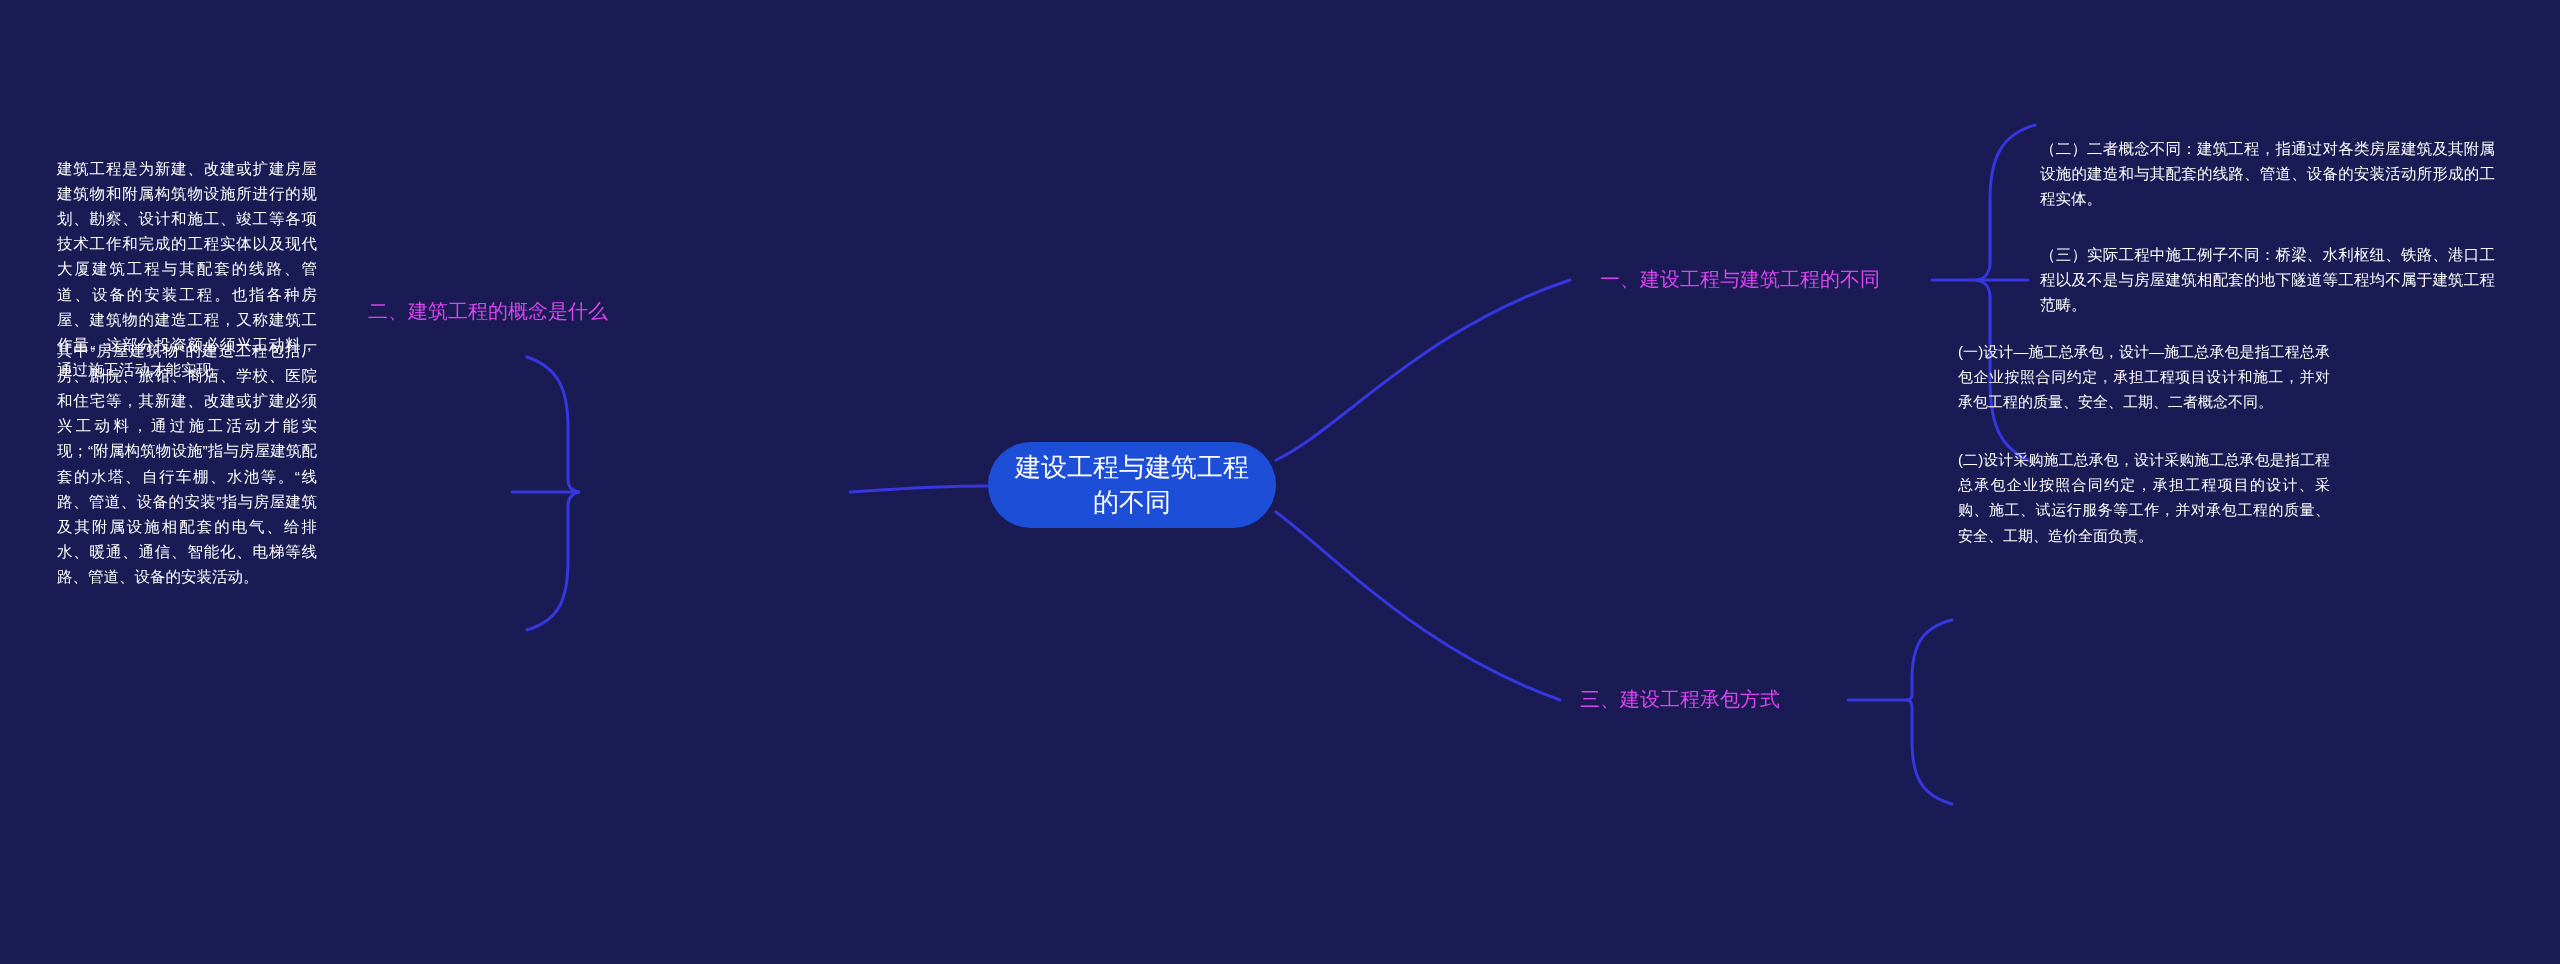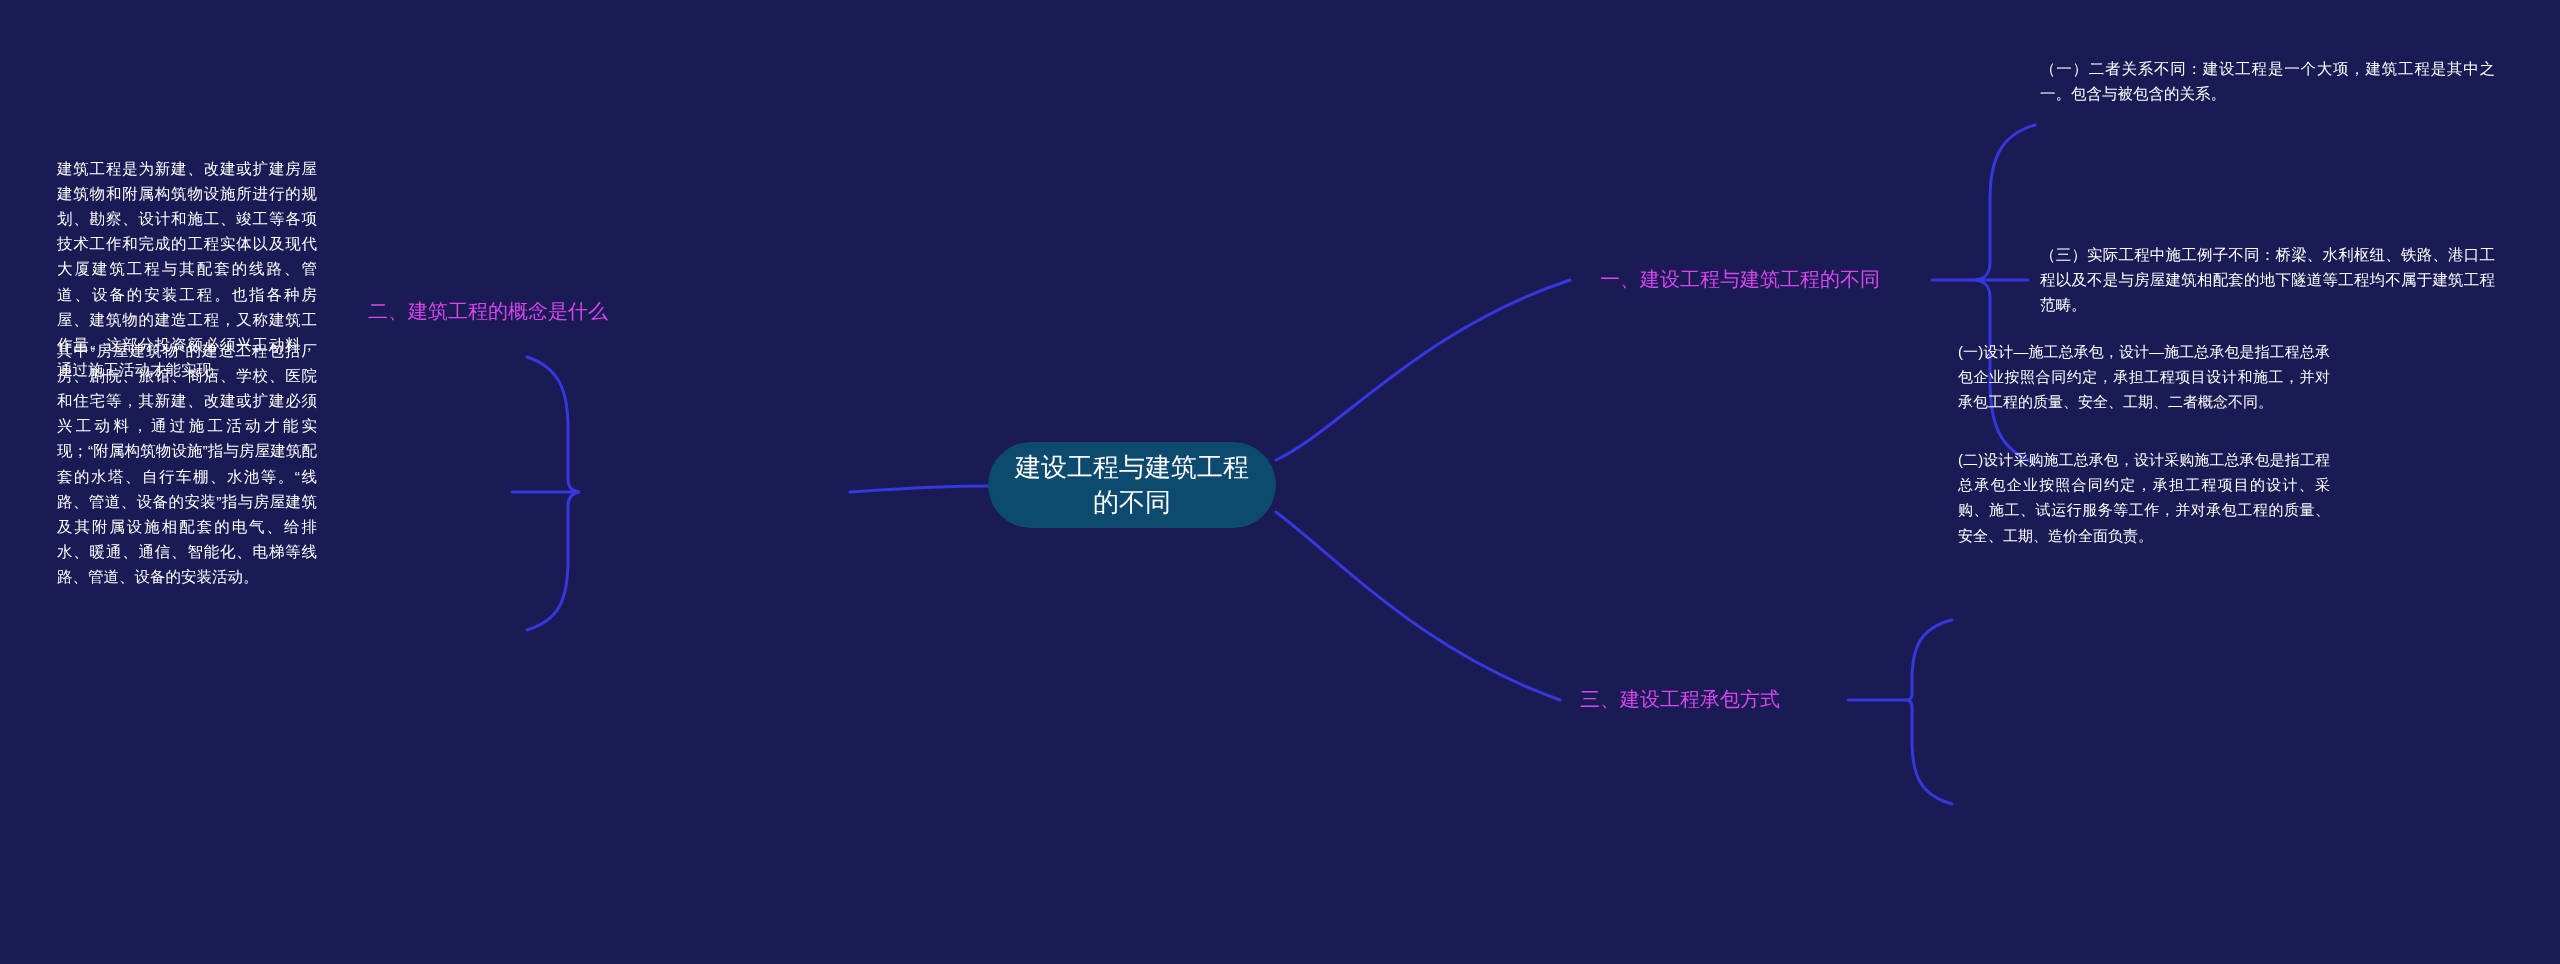--- a/index.html
+++ b/index.html
@@ -11,21 +11,21 @@
     position:relative;
   }
   #canvas{position:absolute;inset:0;width:2560px;height:964px;}
   svg.links{position:absolute;left:0;top:0;width:2560px;height:964px;pointer-events:none;}
 
   
   #root-node{
     position:absolute;
     left:988px;top:442px;
     width:288px;height:86px;
-    background:#0c4a6e;
+    background:#1d4ed8;
     border-radius:43px;
     display:flex;align-items:center;justify-content:center;
     text-align:center;
     box-sizing:border-box;
     padding:0 22px;
   }
   #root-node .label{
     color:#ffffff;
     font-size:26px;
     line-height:1.35;
@@ -78,22 +78,22 @@
       <path d="M527 357 C560 368 568 392 568 428 L568 478 C568 488 572 491 580 492 C572 493 568 497 568 506 L568 560 C568 598 560 620 527 630" stroke-width="3"></path>
     </g>
   </svg>
 
   <div id="root-node">
     <span class="label">建设工程与建筑工程的不同</span>
   </div>
 
   <div class="branch-label" style="left:1600px;top:266px;">一、建设工程与建筑工程的不同</div>
 
-  <div class="leaf" style="left:2040px;top:56px;width:455px;">（一）二者关系不同：建设工程是一个大项，建筑工程是其中之一。包含与被包含的关系。</div>
 
+  <div class="leaf" style="left:2040px;top:136px;width:455px;">（二）二者概念不同：建筑工程，指通过对各类房屋建筑及其附属设施的建造和与其配套的线路、管道、设备的安装活动所形成的工程实体。</div>
 
   <div class="leaf" style="left:2040px;top:242px;width:455px;">（三）实际工程中施工例子不同：桥梁、水利枢纽、铁路、港口工程以及不是与房屋建筑相配套的地下隧道等工程均不属于建筑工程范畴。</div>
 
   <div class="branch-label" style="left:368px;top:286px;margin-top:12px;">二、建筑工程的概念是什么</div>
 
   <div class="leaf" style="left:57px;top:156px;width:260px;">建筑工程是为新建、改建或扩建房屋建筑物和附属构筑物设施所进行的规划、勘察、设计和施工、竣工等各项技术工作和完成的工程实体以及现代大厦建筑工程与其配套的线路、管道、设备的安装工程。也指各种房屋、建筑物的建造工程，又称建筑工作量。这部分投资额必须兴工动料，通过施工活动才能实现。</div>
 
   <div class="leaf" style="left:57px;top:338px;width:260px;">其中“房屋建筑物”的建造工程包括厂房、剧院、旅馆、商店、学校、医院和住宅等，其新建、改建或扩建必须兴工动料，通过施工活动才能实现；“附属构筑物设施”指与房屋建筑配套的水塔、自行车棚、水池等。“线路、管道、设备的安装”指与房屋建筑及其附属设施相配套的电气、给排水、暖通、通信、智能化、电梯等线路、管道、设备的安装活动。</div>
 
   <div class="branch-label" style="left:1580px;top:686px;">三、建设工程承包方式</div>

